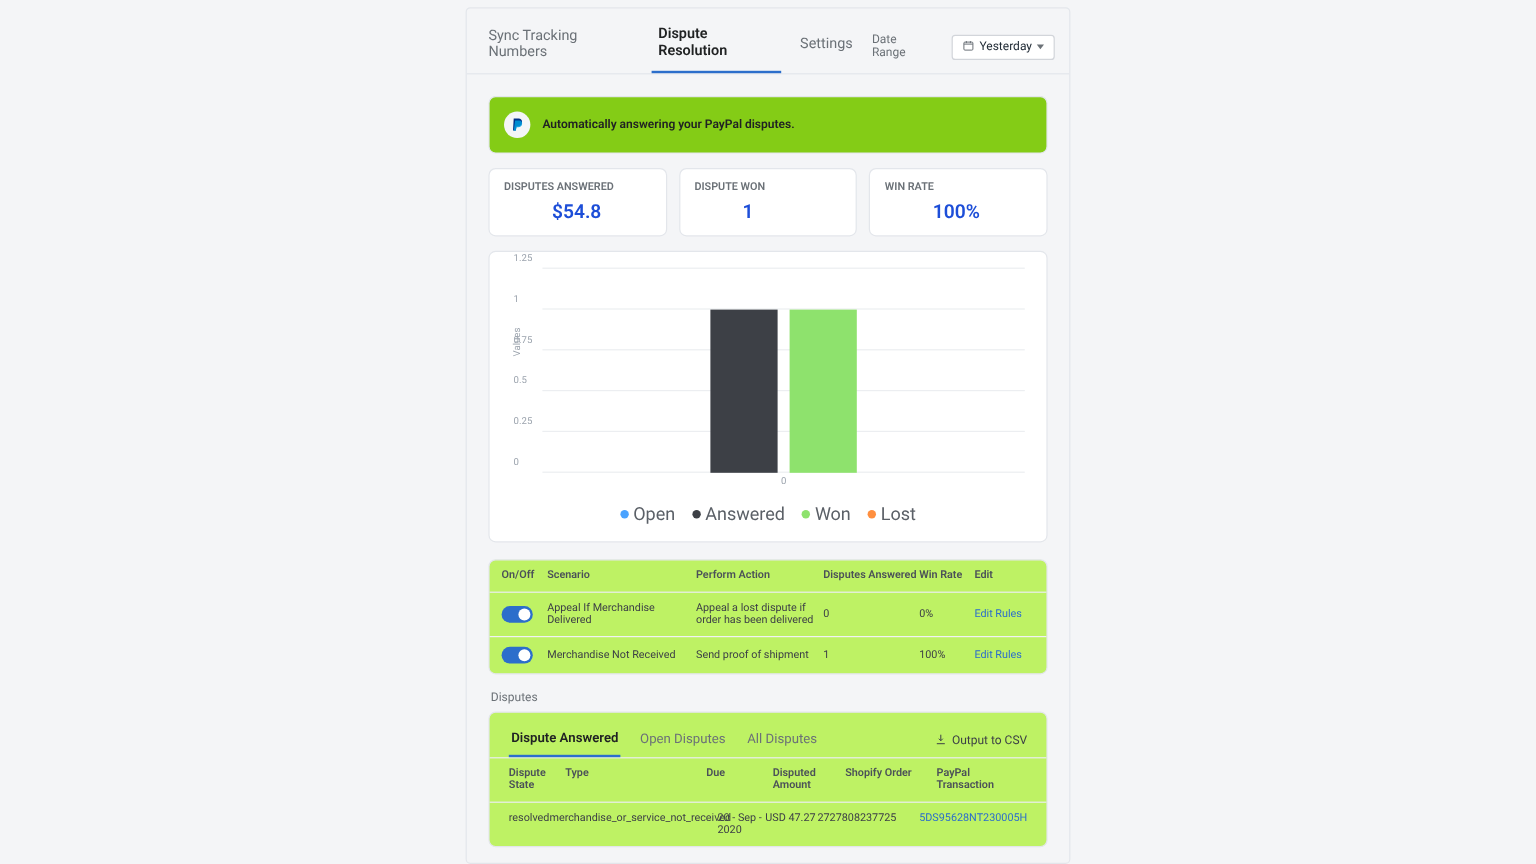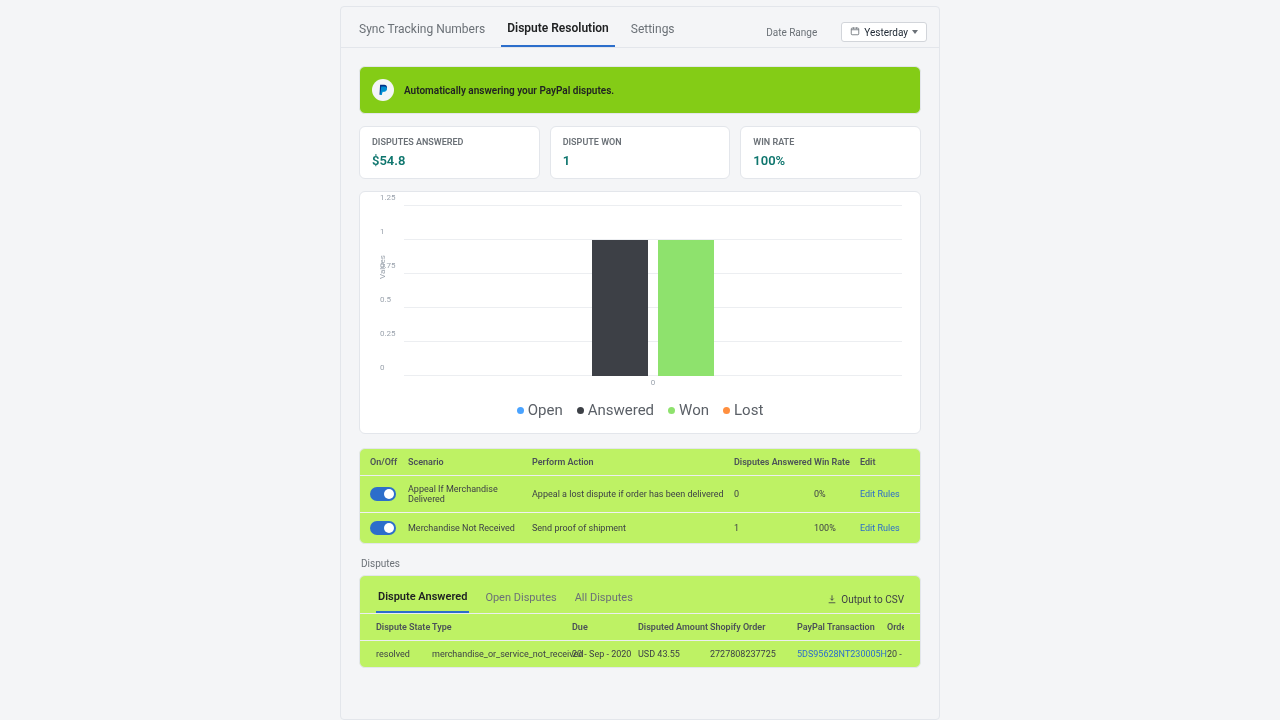--- a/index.html
+++ b/index.html
@@ -1,36 +1,36 @@
 <!DOCTYPE html>
 <html><head>
 <meta charset="utf-8">
 <style>
   * { box-sizing: border-box; margin: 0; padding: 0; }
   body { font-family: -apple-system, BlinkMacSystemFont, "Segoe UI", Roboto, sans-serif; background: #f4f5f7; color: #212b36; font-size: 12px; }
   .viewport { width: 1280px; height: 720px; margin: 0 auto; background: #f4f5f7; display:flex; justify-content:center; }
-  .page { width: 600px; background:#f4f5f7; border:1px solid #e3e6eb; border-radius:4px; margin-top:6px; }
+  .page { width: 504px; background:#f4f5f7; border:1px solid #e3e6eb; border-radius:4px; margin-top:6px; }
   .tabs-bar { display:flex; align-items:center; padding: 10px 12px 0 12px; border-bottom:1px solid #e3e6eb; position:relative; }
   .tab { color:#6b7177; padding:4px 6px 10px 6px; margin-right:10px; font-size:12px; cursor:pointer; }
   .tab.active { color:#202223; font-weight:600; border-bottom:2px solid #2c6ecb; }
   .tabs-right { margin-left:auto; display:flex; align-items:center; gap:24px; }
   .date-label { color:#6b7177; font-size:10px; }
   .date-btn { background:#fff; border:1px solid #d2d5da; border-radius:3px; padding:3px 8px; font-size:10px; display:flex; align-items:center; gap:4px; cursor:pointer; }
   .caret-down { width:0;height:0;border-left:3px solid transparent;border-right:3px solid transparent;border-top:4px solid #6b7177; }
 
   .content { padding: 18px; }
   .banner { background:#84cc16; border:1px solid #e3e6eb; border-radius:6px; padding:12px; display:flex; align-items:center; gap:10px; margin-bottom:12px; }
   .pp-icon { width:22px; height:22px; border-radius:50%; background:#f4f5f7; display:flex; align-items:center; justify-content:center; }
   .pp-icon svg { width:14px; height:14px; }
   .banner-text { font-size:10px; font-weight:600; color:#202223; }
 
   .stats { display:flex; gap:10px; margin-bottom:12px; }
   .stat-card { flex:1; background:#fff; border:1px solid #e3e6eb; border-radius:6px; padding:10px 12px; }
   .stat-title { text-transform:uppercase; font-size:9px; color:#6b7177; font-weight:600; margin-bottom:6px; }
-  .stat-value { font-size:13px; font-weight:600; color:#0f766e; }
+  .stat-value { font-size:16px; font-weight:600; color:#1d4ed8;margin-left:40px; }
 
   .chart-card { background:#fff; border:1px solid #e3e6eb; border-radius:6px; padding:14px 18px; margin-bottom:14px; }
   .chart-area { position:relative; height:170px; margin-left:26px; }
   .grid-line { position:absolute; left:0; right:0; border-top:1px solid #eceef1; }
   .y-tick { position:absolute; left:-24px; font-size:8px; color:#9ba3ad; transform:translateY(-50%); }
   .y-axis-label { position:absolute; left:-26px; top:50%; transform: rotate(-90deg) translateX(50%); transform-origin:left top; font-size:8px; color:#9ba3ad; }
   .bars { position:absolute; left:0; right:0; bottom:0; top:0; display:flex; justify-content:center; gap:10px; align-items:flex-end; }
   .bar { width:56px; }
   .bar.answered { background:#3d4046; }
   .bar.won { background:#8ee26d; }
@@ -209,21 +209,21 @@
           <div class="dc-due">Due</div>
           <div class="dc-amt">Disputed Amount</div>
           <div class="dc-shop">Shopify Order</div>
           <div class="dc-txn">PayPal Transaction</div>
           <div class="dc-od">Order Date</div>
         </div>
         <div class="drow">
           <div class="dc-state">resolved</div>
           <div class="dc-type">merchandise_or_service_not_received</div>
           <div class="dc-due">20 - Sep - 2020</div>
-          <div class="dc-amt">USD 43.55</div>
+          <div class="dc-amt">USD 47.27</div>
           <div class="dc-shop">2727808237725</div>
           <div class="dc-txn"><span class="link">5DS95628NT230005H</span></div>
           <div class="dc-od">20 - Sep - 2</div>
         </div>
       </div>
 
     </div>
   </div>
 </div>
 

